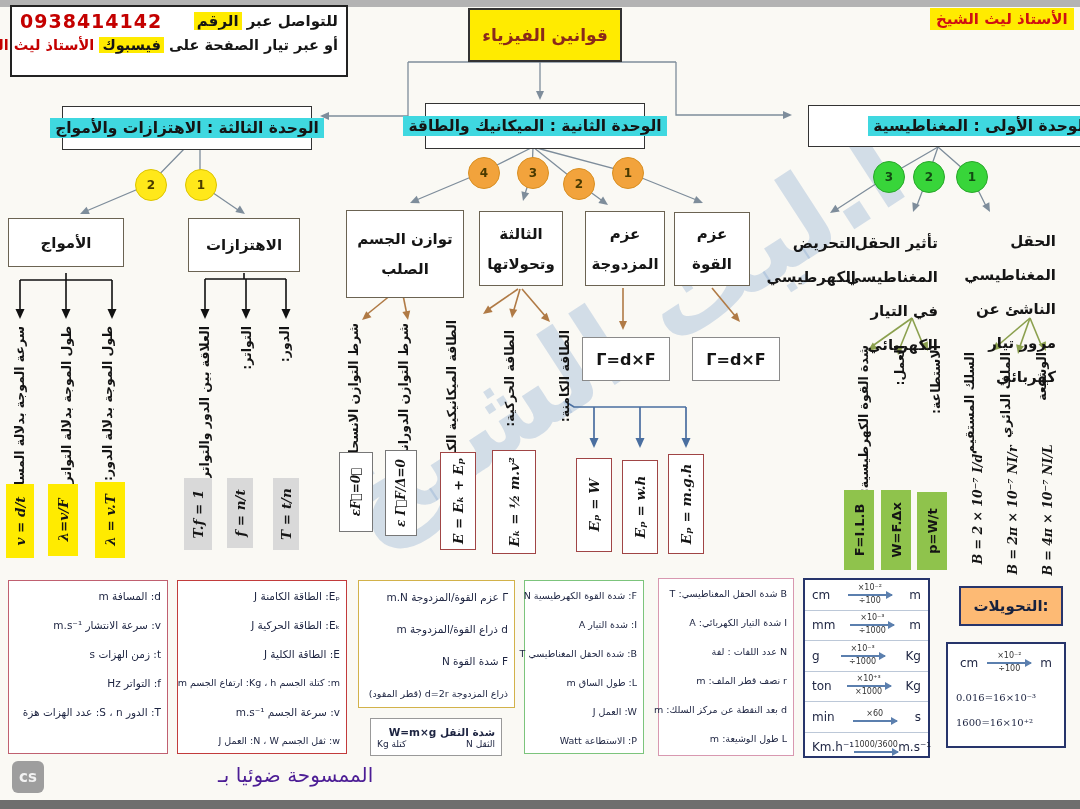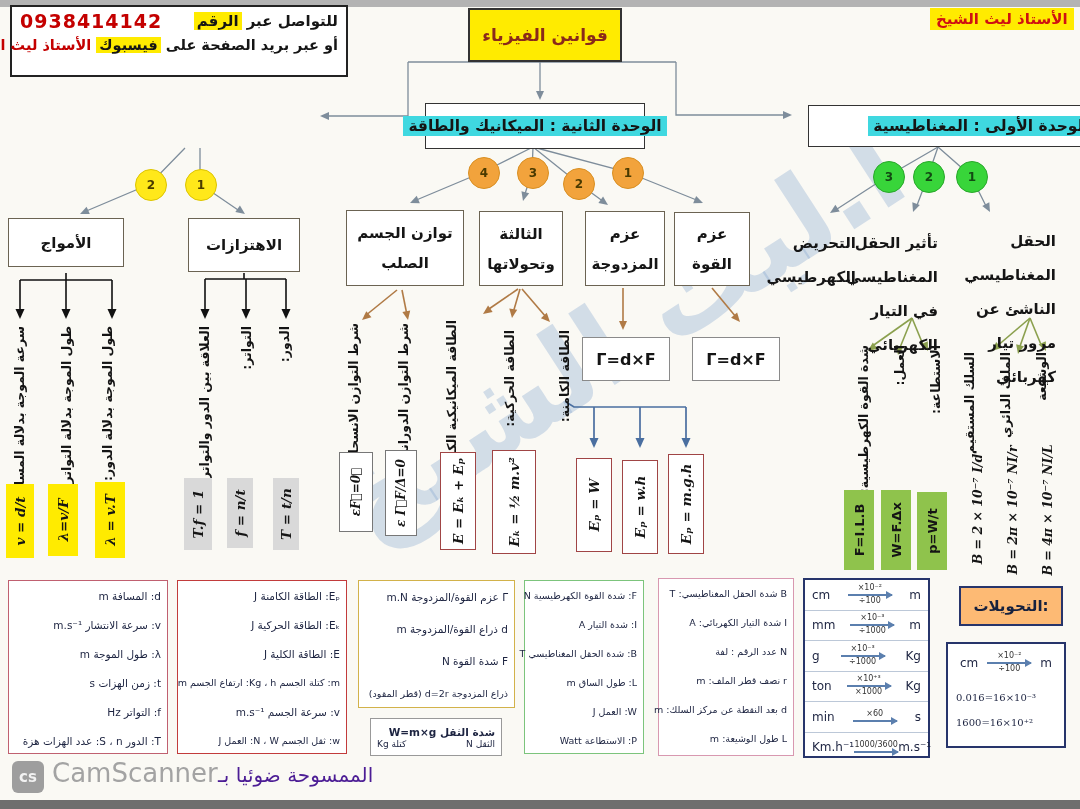--- a/index.html
+++ b/index.html
@@ -168,49 +168,52 @@
       <polygon points="0,0 -9,-4 -9,4" transform="translate(1046,351) rotate(65)"></polygon>
     </g>
   </svg>
 
   <div class="abs z contact">
     <div class="c-line1">
       <span><span>للتواصل عبر</span> <span class="hl-y">الرقم</span></span>
       <span class="phone">0938414142</span>
     </div>
     <div class="c-line2">
-      <span>أو عبر بريد الصفحة على</span>
+      <span>أو عبر تيار الصفحة على</span>
       <span class="hl-y">فيسبوك</span>
       <span class="redtxt">الأستاذ ليث الشيخ</span>
     </div>
   </div>
 
   <div class="abs z titlebox">قوانين الفيزياء</div>
   <div class="abs z teacher">الأستاذ ليث الشيخ</div>
 
+  <div class="abs z unitbox" style="left:62px;top:106px;width:248px;height:42px;">
+      <span>الوحدة الثالثة : الاهتزازات والأمواج</span>
+    </div>
   <div class="abs z unitbox" style="left:425px;top:103px;width:218px;height:44px;">
       <span>الوحدة الثانية : الميكانيك والطاقة</span>
     </div>
   <div class="abs z unitbox" style="left:808px;top:105px;width:258px;height:40px;padding-left:43px;">
       <span>الوحدة الأولى : المغناطيسية</span>
     </div>
 
   <div class="abs z circ c-ye" style="left:135px;top:169px;">2</div>
   <div class="abs z circ c-ye" style="left:185px;top:169px;">1</div>
   <div class="abs z circ c-or" style="left:468px;top:157px;">4</div>
   <div class="abs z circ c-or" style="left:517px;top:157px;">3</div>
   <div class="abs z circ c-or" style="left:563px;top:168px;">2</div>
   <div class="abs z circ c-or" style="left:612px;top:157px;">1</div>
   <div class="abs z circ c-gr" style="left:873px;top:161px;">3</div>
   <div class="abs z circ c-gr" style="left:913px;top:161px;">2</div>
   <div class="abs z circ c-gr" style="left:956px;top:161px;">1</div>
 
   <div class="abs z nbox" style="left:8px;top:218px;width:116px;height:49px;">الأمواج</div>
   <div class="abs z nbox" style="left:188px;top:218px;width:112px;height:54px;">الاهتزازات</div>
-  <div class="abs z nbox" style="left:346px;top:210px;width:118px;height:76px;">توازن الجسم الصلب</div>
+  <div class="abs z nbox" style="left:346px;top:210px;width:118px;height:88px;">توازن الجسم الصلب</div>
   <div class="abs z nbox" style="left:479px;top:211px;width:84px;height:75px;">الثالثة وتحولاتها</div>
   <div class="abs z nbox" style="left:585px;top:211px;width:80px;height:75px;">عزم المزدوجة</div>
   <div class="abs z nbox" style="left:674px;top:212px;width:76px;height:74px;">عزم القوة</div>
 
   <div class="abs z rlbl3" style="left:786px;top:226px;width:70px;">التحريض الكهرطيسي</div>
   <div class="abs z rlbl3" style="left:854px;top:226px;width:84px;">تأثير الحقل المغناطيسي في التيار الكهربائي</div>
   <div class="abs z rlbl3" style="left:938px;top:224px;width:118px;">الحقل المغناطيسي الناشئ عن مرور تيار كهربائي</div>
 
   <div class="abs z gammabox" style="left:582px;top:337px;width:86px;height:42px;">Γ=d×F</div>
   <div class="abs z gammabox" style="left:692px;top:337px;width:86px;height:42px;">Γ=d×F</div>
@@ -249,21 +252,20 @@
   <div class="abs z rot rbox f-green" style="left:819px;top:515px;width:80px;height:30px;">F=I.L.B</div>
   <div class="abs z rot rbox f-green" style="left:856px;top:515px;width:80px;height:30px;">W=F.Δx</div>
   <div class="abs z rot rbox f-green" style="left:893px;top:516px;width:78px;height:30px;">p=W/t</div>
   <div class="abs z rot rbox f-plain" style="left:910px;top:496px;width:134px;height:26px;">B = 2 × 10⁻⁷ I/d</div>
   <div class="abs z rot rbox f-plain" style="left:940px;top:497px;width:144px;height:26px;">B = 2π × 10⁻⁷ NI/r</div>
   <div class="abs z rot rbox f-plain" style="left:975px;top:497px;width:144px;height:26px;">B = 4π × 10⁻⁷ NI/L</div>
 
   <div class="abs z tbl t-waves" style="left:8px;top:580px;width:160px;height:174px;font-size:10.5px;">
     <div class="trow" style="height:29px;">d: المسافة m</div>
     <div class="trow" style="height:29px;">v: سرعة الانتشار m.s⁻¹</div>
-    <div class="trow" style="height:29px;">λ: طول الموجة m</div>
     <div class="trow" style="height:29px;">t: زمن الهزات s</div>
     <div class="trow" style="height:29px;">f: التواتر Hz</div>
     <div class="trow" style="height:29px;">T: الدور S ، n: عدد الهزات هزة</div>
   </div>
 
   <div class="abs z tbl t-energy" style="left:177px;top:580px;width:170px;height:174px;font-size:10.5px;">
     <div class="trow" style="height:29px;">Eₚ: الطاقة الكامنة J</div>
     <div class="trow" style="height:29px;">Eₖ: الطاقة الحركية J</div>
     <div class="trow" style="height:29px;">E: الطاقة الكلية J</div>
     <div class="trow" style="height:29px;font-size:9.5px;">m: كتلة الجسم Kg ، h: ارتفاع الجسم m</div>
@@ -291,21 +293,21 @@
     <div class="trow" style="height:29px;">I: شدة التيار A</div>
     <div class="trow" style="height:29px;">B: شدة الحقل المغناطيسي T</div>
     <div class="trow" style="height:29px;">L: طول الساق m</div>
     <div class="trow" style="height:29px;">W: العمل J</div>
     <div class="trow" style="height:29px;">P: الاستطاعة Watt</div>
   </div>
 
   <div class="abs z tbl t-mag" style="left:658px;top:578px;width:136px;height:178px;font-size:9.5px;">
     <div class="trow" style="height:29px;">B شدة الحقل المغناطيسي: T</div>
     <div class="trow" style="height:29px;">I شدة التيار الكهربائي: A</div>
-    <div class="trow" style="height:29px;">N عدد الرقم : لفة</div>
+    <div class="trow" style="height:29px;">N عدد اللفات : لفة</div>
     <div class="trow" style="height:29px;">r نصف قطر الملف: m</div>
     <div class="trow" style="height:29px;">d بعد النقطة عن مركز السلك: m</div>
     <div class="trow" style="height:29px;">L طول الوشيعة: m</div>
   </div>
 
   <div class="abs z convtbl" style="left:803px;top:578px;width:127px;height:180px;">
     <div class="cv-row">
       <span>cm</span>
       <span class="cv-mid">
           <span>×10⁻²</span>
@@ -371,17 +373,16 @@
           <span class="cv-arrow"></span>
           <span>÷100</span>
         </span>
       <span>m</span>
     </div>
     <div class="exline">0.016=16×10⁻³</div>
     <div class="exline">1600=16×10⁺²</div>
   </div>
 
   <div class="abs z cslogo">cs</div>
-  <div class="abs z fbrand">CamScanner</div>
   <div class="abs z fscan">الممسوحة ضوئيا بـ</div>
   <div class="abs botstrip"></div>
 
 </div>
 
 </body></html>

